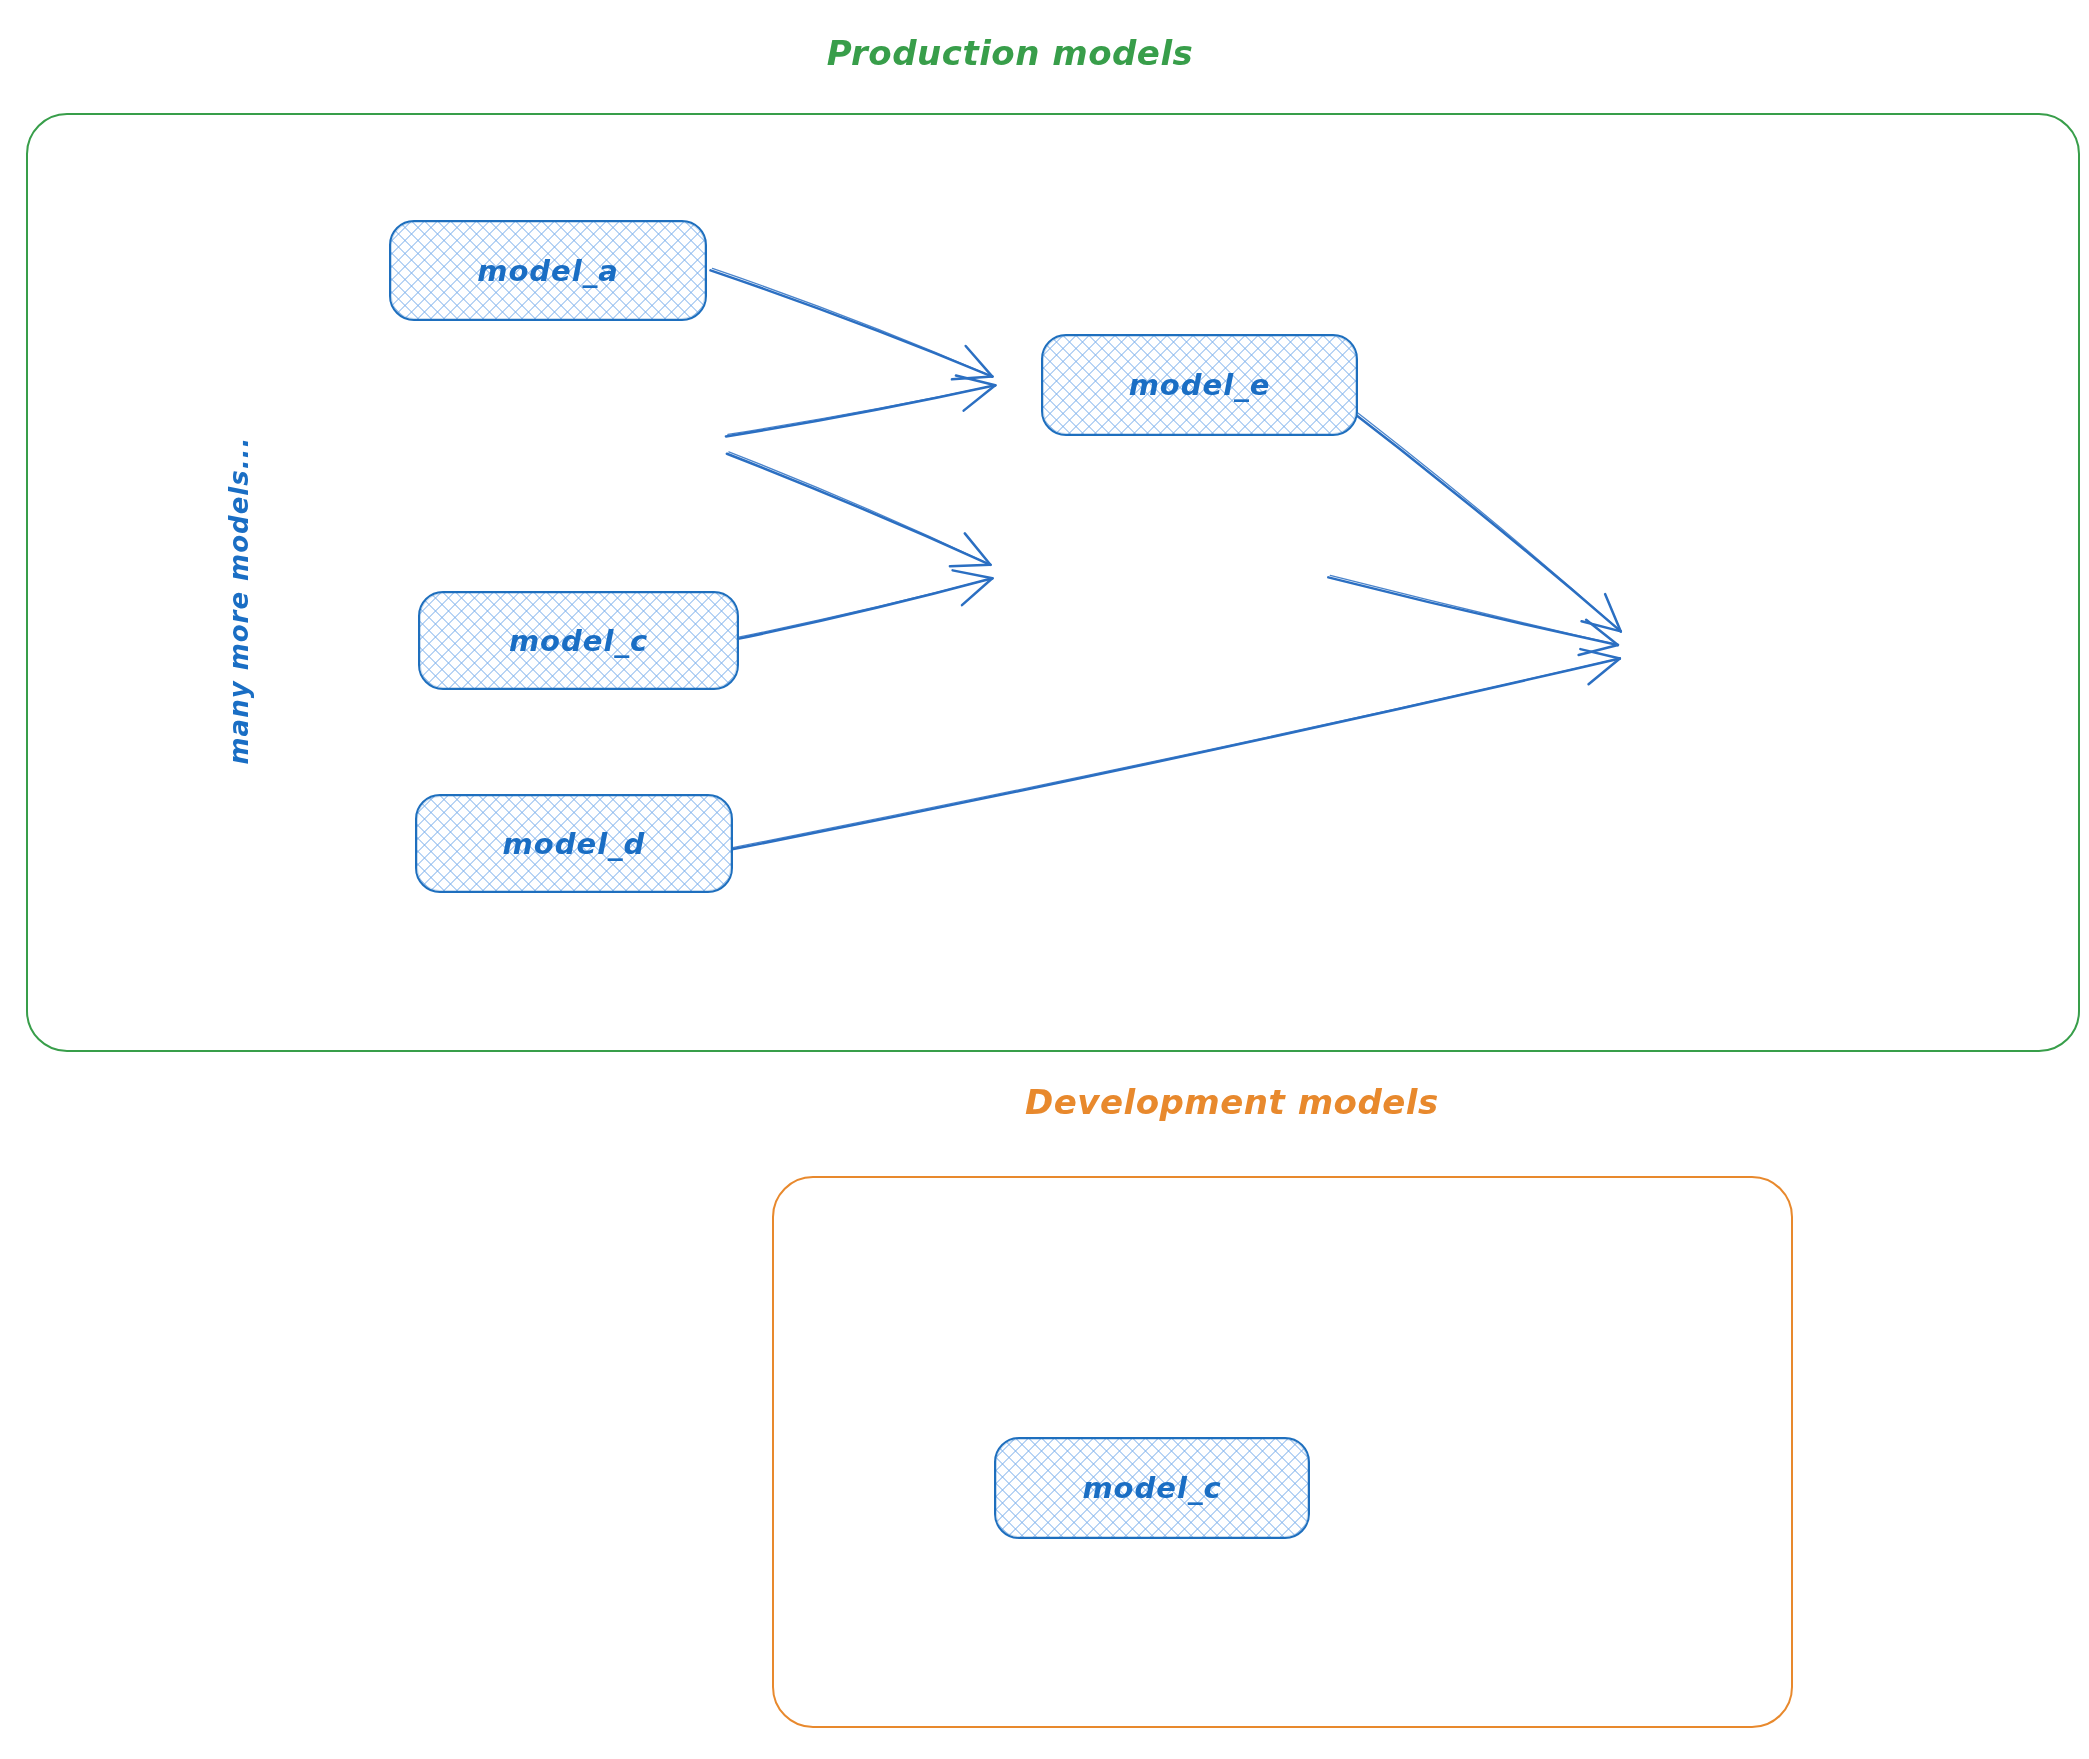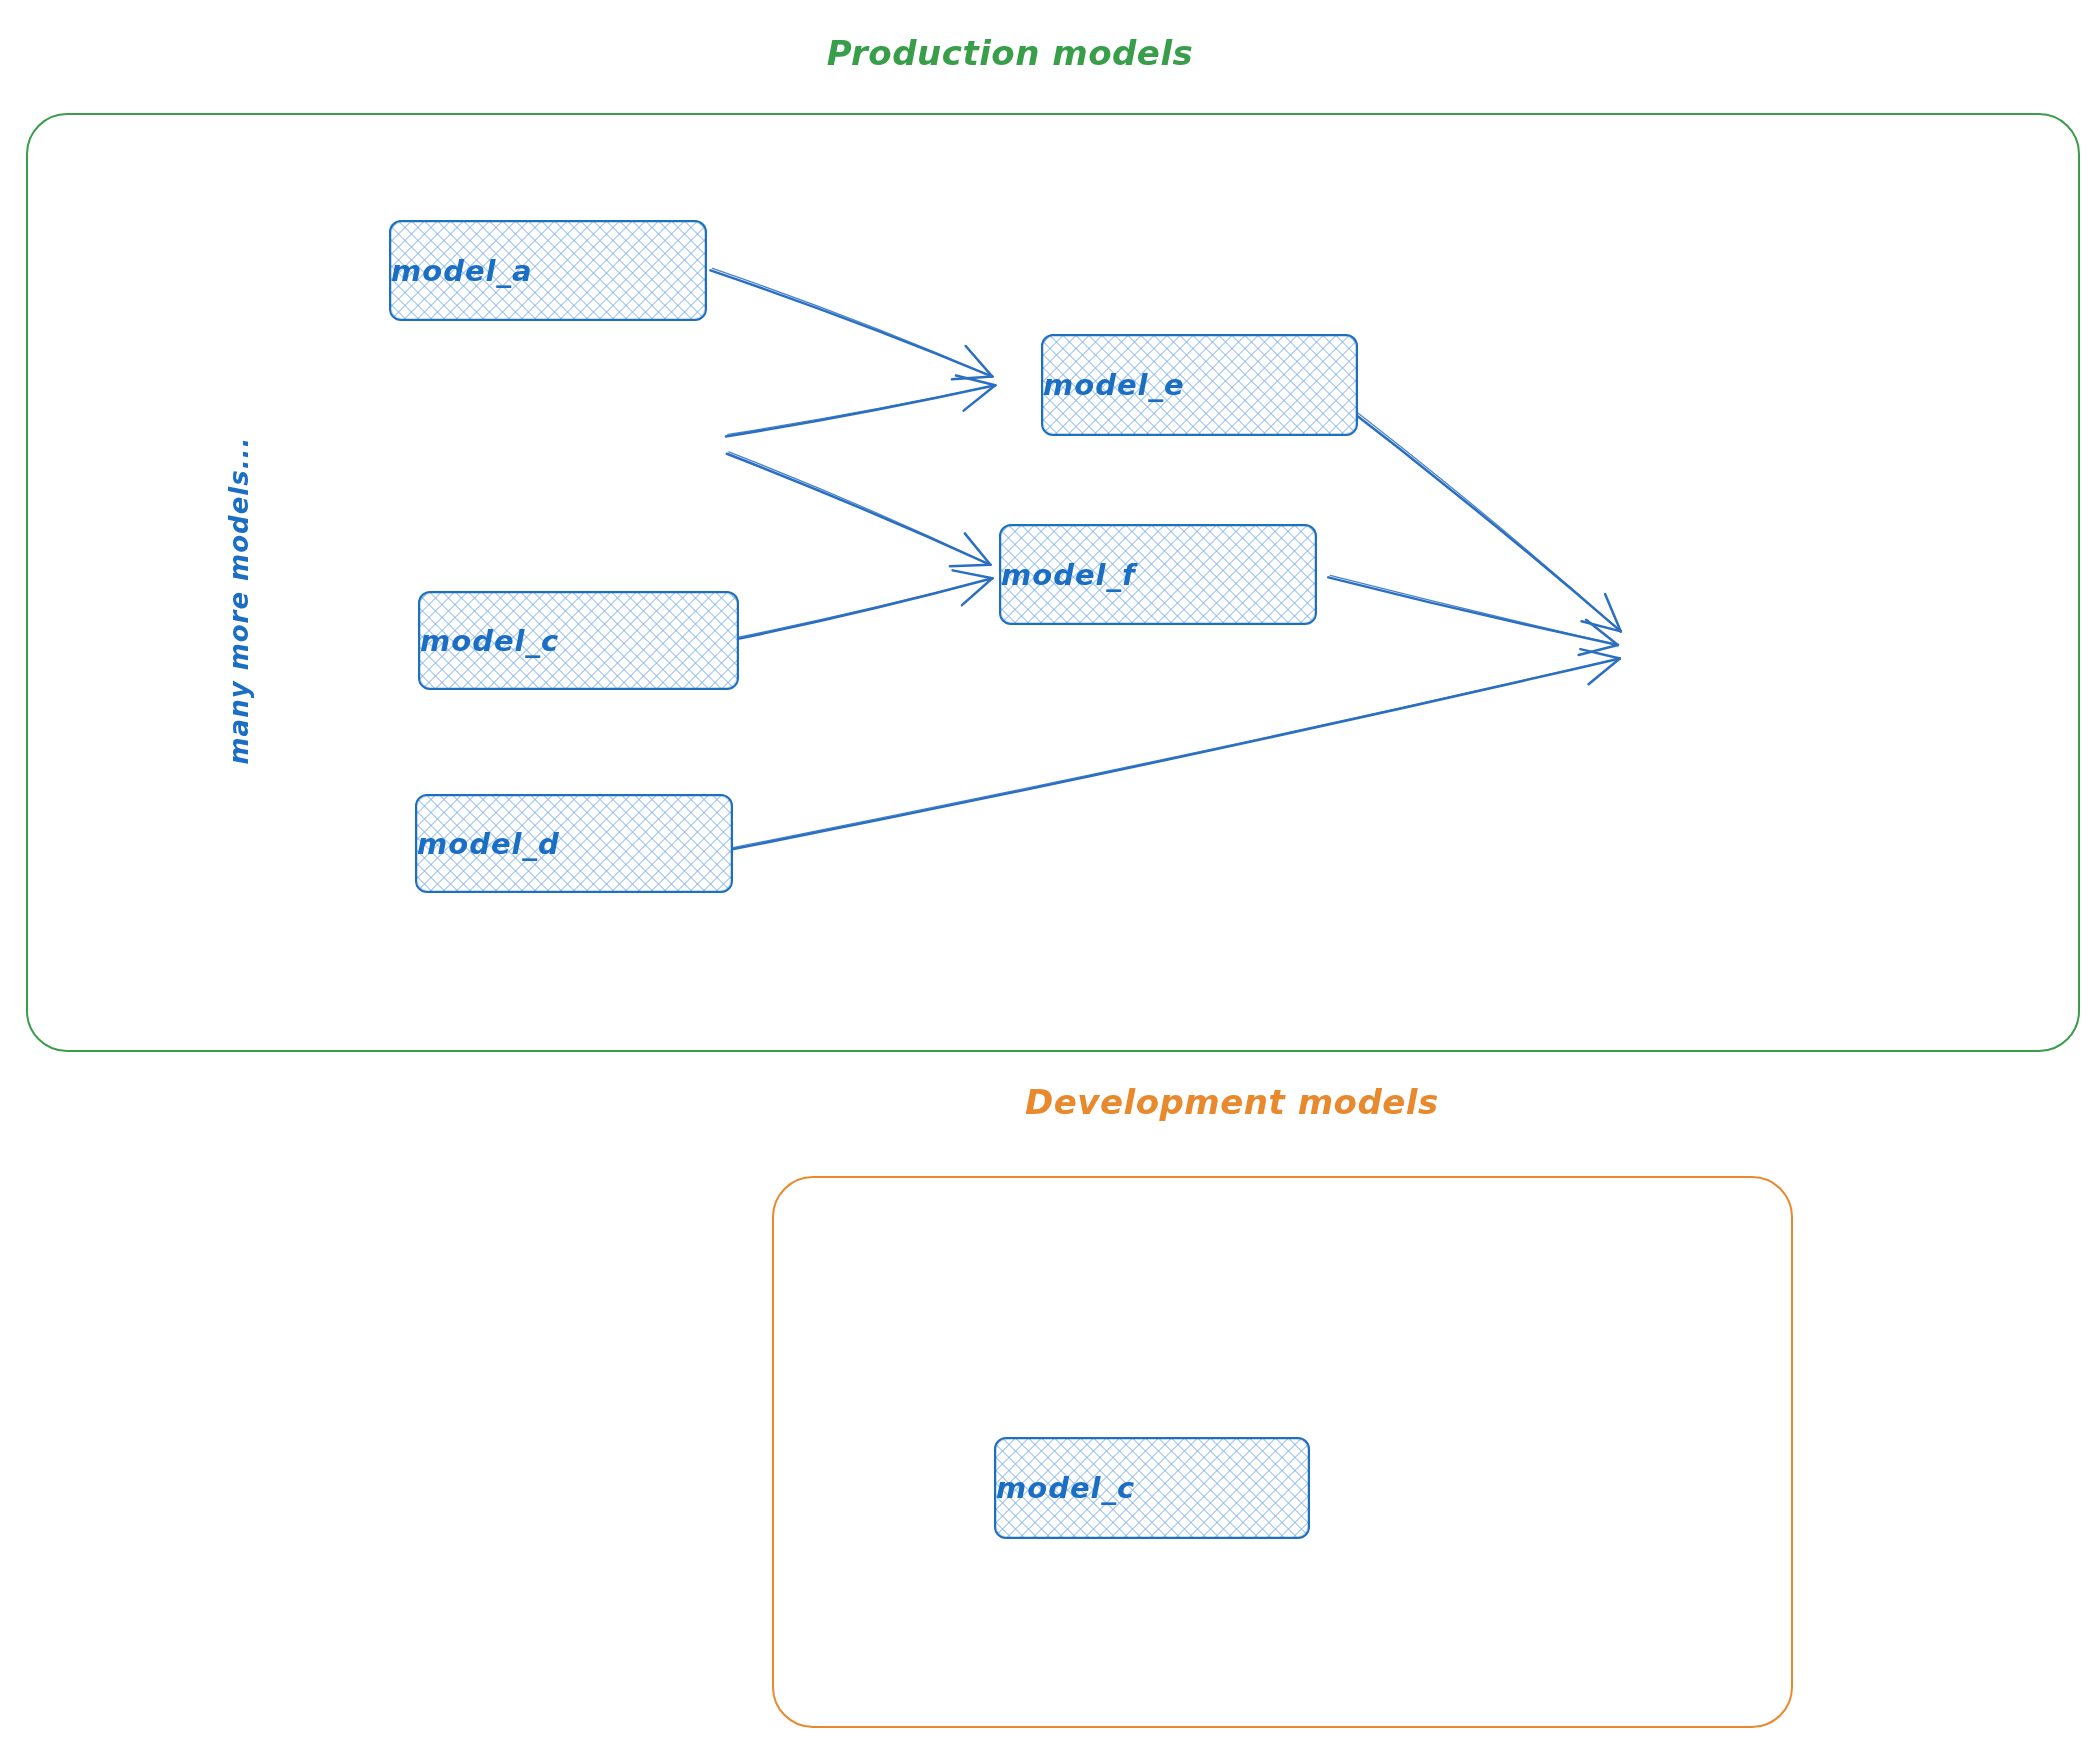--- a/index.html
+++ b/index.html
@@ -32,22 +32,22 @@
   
   .side-note{
     position:absolute;left:90px;top:589px;width:309px;height:42px;
     transform:rotate(-90deg);
     text-align:center;font-size:26px;font-weight:600;font-style:italic;
     letter-spacing:1px;white-space:nowrap;
   }
 
   
   .node{
-    position:absolute;display:flex;align-items:center;justify-content:flex-start;
-    border:2.9px solid #1e6fbe;border-radius:12px;
+    position:absolute;display:flex;align-items:center;justify-content:center;
+    border:2.9px solid #1e6fbe;border-radius:25px;
     background:
       repeating-linear-gradient(45deg, rgba(128,178,236,.55) 0 1.7px, transparent 1.7px 9.2px),
       repeating-linear-gradient(-45deg, rgba(128,178,236,.55) 0 1.7px, transparent 1.7px 9.2px),
       #ffffff;
     box-shadow:0 0 0 1px rgba(30,111,190,.25) inset;
   }
   .node span{
     font-size:29px;font-style:italic;font-weight:600;letter-spacing:1px;
     color:#1a6ec4;
   }
@@ -123,23 +123,20 @@
   </div>
   <div class="node node-c">
     <span>model_c</span>
   </div>
   <div class="node node-d">
     <span>model_d</span>
   </div>
   <div class="node node-e">
     <span>model_e</span>
   </div>
-  <div class="node node-f">
-    <span>model_f</span>
-  </div>
 
   <div class="section-title title-development" style="color: rgb(232, 137, 45);">Development models</div>
 
   <div class="frame frame-development" style="border-color: rgb(232, 137, 45);"></div>
 
   <div class="node node-c-dev">
     <span>model_c</span>
   </div>
 
 </div>

